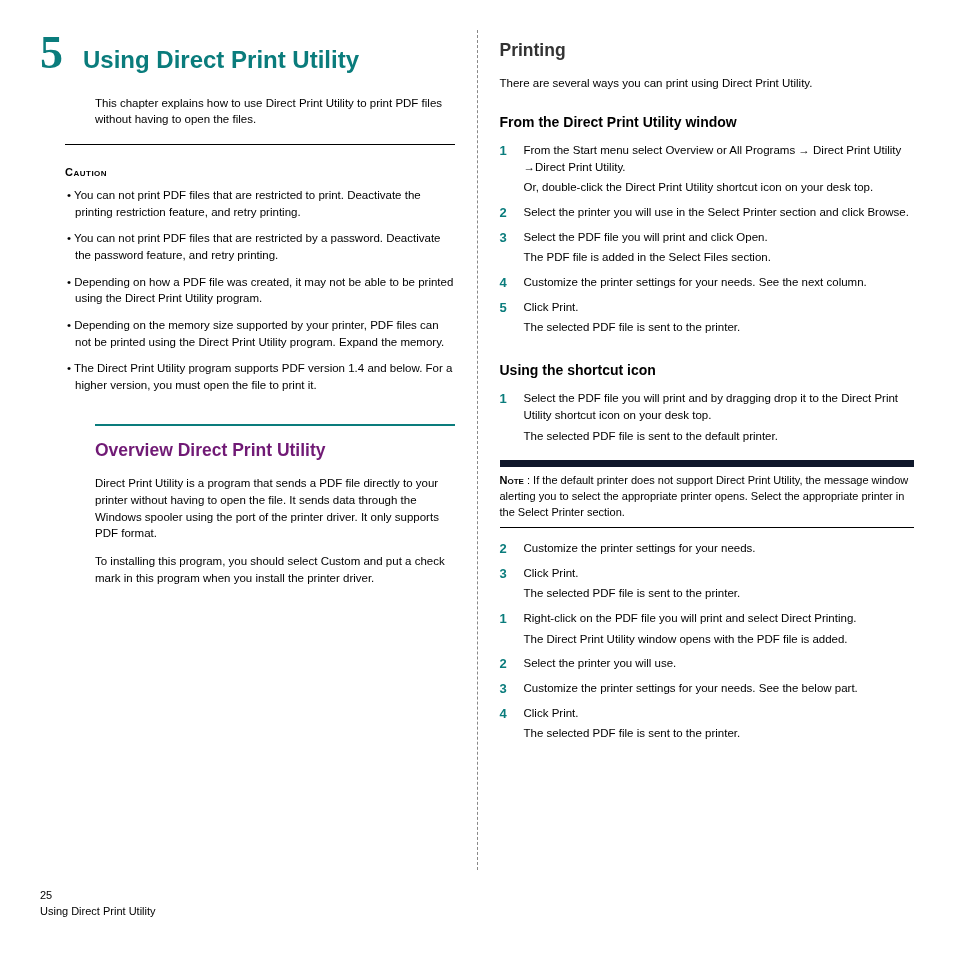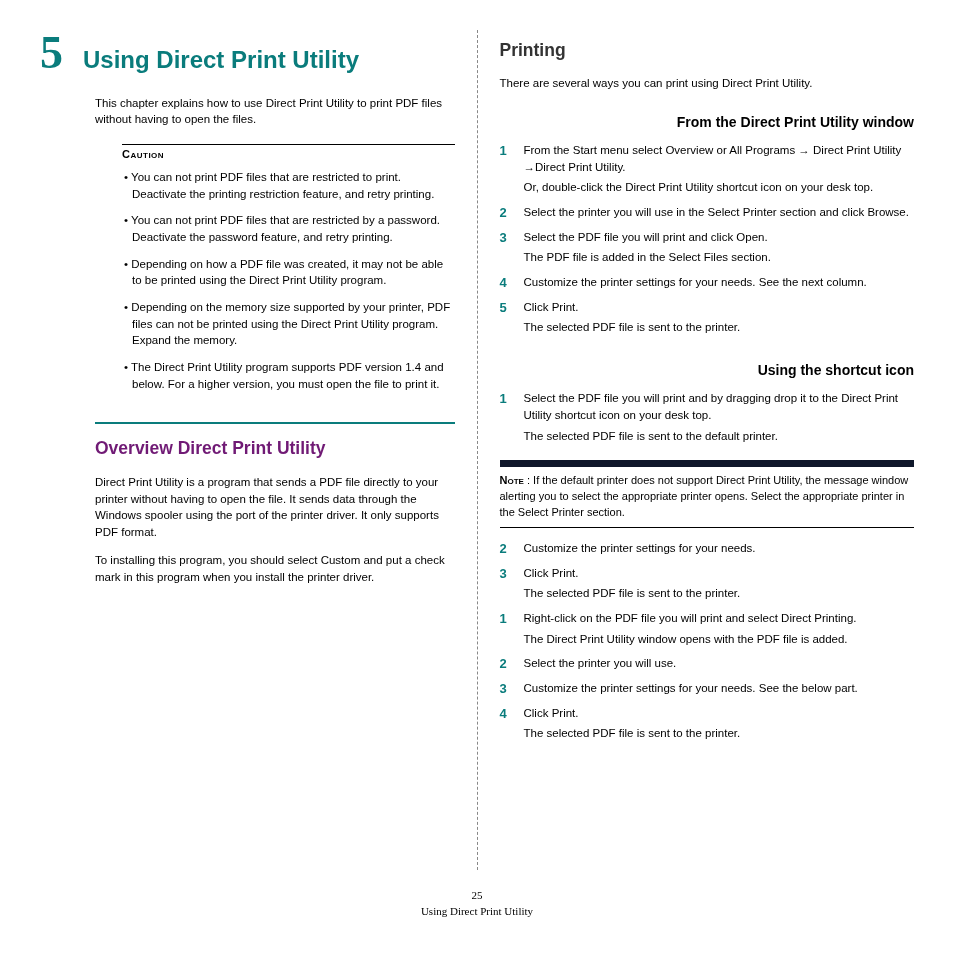--- a/index.html
+++ b/index.html
@@ -47,23 +47,23 @@
     font-size: 24px;
     font-weight: bold;
     color: #0a7c7c;
   }
   .intro {
     margin-left: 55px;
     margin-bottom: 16px;
     margin-top: 17px;
   }
   .caution-box {
-    margin-left: 82px;
+    margin-left: 25px;
     border-top: 1px solid #000;
-    padding-top: 2px;
+    padding-top: 20px;
   }
   .caution-label {
     font-variant: small-caps;
     font-weight: bold;
     letter-spacing: 0.5px;
     font-size: 11px;
     margin-bottom: 6px;
   }
   .bul {
     margin: 0 0 10px 0;
@@ -88,21 +88,20 @@
   .h2-right {
     font-size: 17.5px;
     font-weight: bold;
     color: #333;
     margin: 8px 0 0 0;
   }
   .h3 {
     font-size: 14px;
     font-weight: bold;
     margin: 20px 0 10px 0;
-    text-align: right;
   }
   .body-left {
     margin-left: 55px;
     margin-bottom: 8px;
   }
   .body-right {
     margin-bottom: 8px;
   }
   .ol {
     list-style: none;
@@ -127,24 +126,23 @@
     border-bottom: 1px solid #000;
     padding: 6px 0;
     margin: 12px 0;
     font-size: 11px;
   }
   .note-label {
     font-variant: small-caps;
     font-weight: bold;
   }
   .footer {
-    text-align: center;
+    text-align: left;
     font-size: 11px;
     margin-top: 18px;
-    font-family: Liberation Serif, serif;
   }
   b { font-weight: normal; }
 </style>
 </head>
 <body>
 
 <div class="page">
 
   <div class="col col-left">
     <div class="chapter-header">

